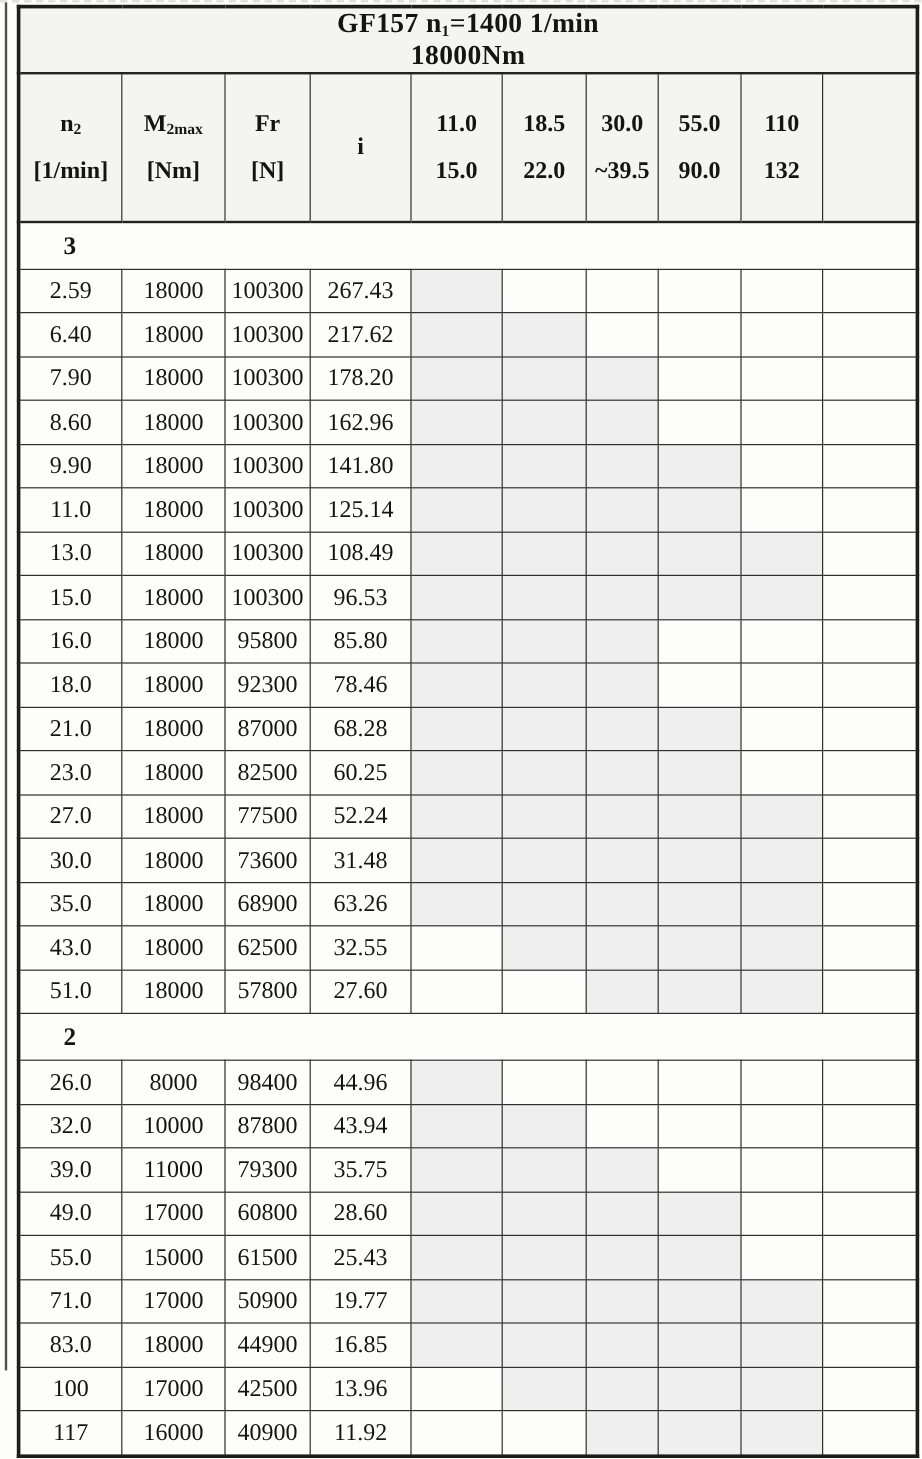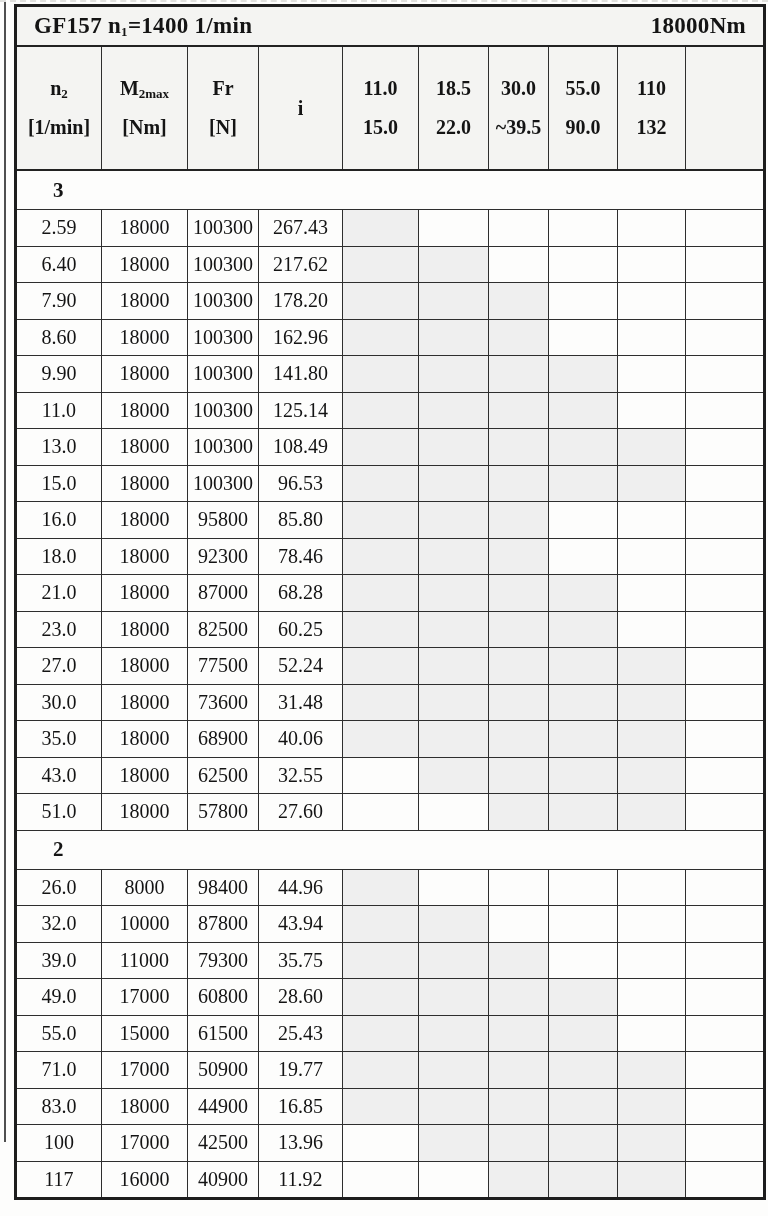--- a/index.html
+++ b/index.html
@@ -11,21 +11,21 @@
   .scan-left-line{position:absolute;left:4px;top:2px;width:2px;height:1140px;background:#4f4f4f;}
   table.spec{
     position:absolute;left:14px;top:4px;width:749px;table-layout:fixed;
     border-collapse:collapse;border:3px solid #1d1d1d;background:#fdfdfc;
   }
   table.spec th, table.spec td{
     border:1.5px solid #2e2e2e;padding:0;text-align:center;vertical-align:middle;
     font-size:20px;line-height:1.15;overflow:hidden;white-space:nowrap;
   }
   tr.title-row th{height:38px;background:#f4f4f2;border-bottom:2px solid #222;}
-  .title-flex{display:flex;justify-content:space-between;align-items:center;padding:0 17px;}
+  .title-flex{display:flex;justify-content:space-between;align-items:center;padding:0 17px;flex-direction:column;}
   .title-flex .t{font-weight:bold;font-size:23px;letter-spacing:.3px;}
   sub{font-size:13px;vertical-align:-3px;line-height:0;}
   tr.head-row th{height:122px;background:#f4f4f2;font-weight:bold;border-bottom:2px solid #222;}
   .h-stack{display:flex;flex-direction:column;justify-content:center;align-items:center;gap:16px;}
   tr.section-row td{height:38px;text-align:left;padding-left:36px;font-weight:bold;font-size:21px;background:#fdfdfc;}
   tr.data-row td{height:35.5px;background:#fdfdfc;}
   tr.data-row td.shaded{background:var(--shade,#efefef);}
   .watermark{
     position:absolute;right:7px;top:1216px;
     font-family:"Liberation Sans","DejaVu Sans",sans-serif;
@@ -293,21 +293,21 @@
           <td class="shaded"></td>
           <td class="shaded"></td>
           <td class="shaded"></td>
           <td class="shaded"></td>
           <td></td>
         </tr>
         <tr class="data-row">
           <td>35.0</td>
           <td>18000</td>
           <td>68900</td>
-          <td>40.06</td>
+          <td>63.26</td>
           <td class="shaded"></td>
           <td class="shaded"></td>
           <td class="shaded"></td>
           <td class="shaded"></td>
           <td class="shaded"></td>
           <td></td>
         </tr>
         <tr class="data-row">
           <td>43.0</td>
           <td>18000</td>

